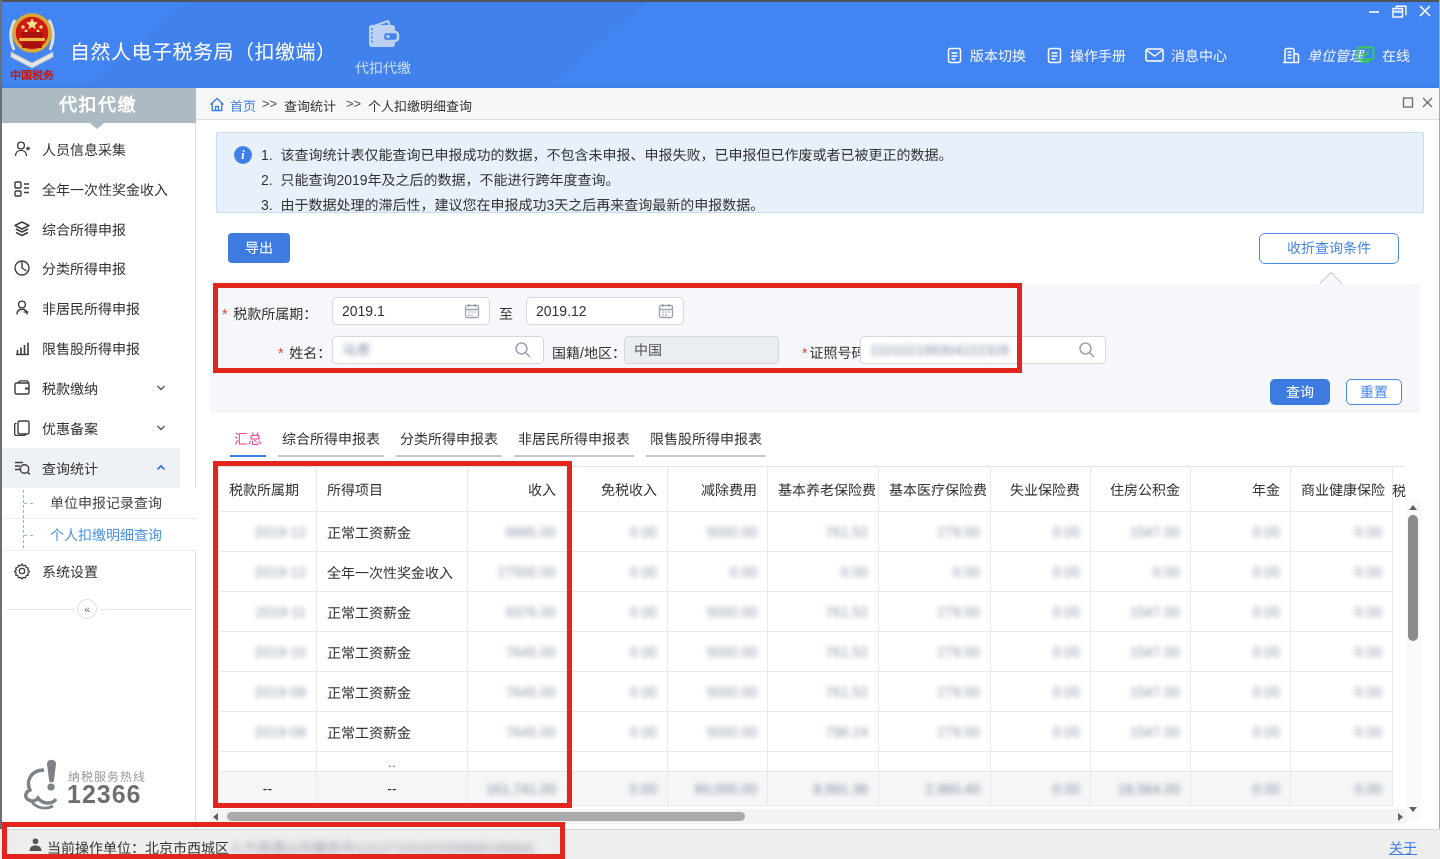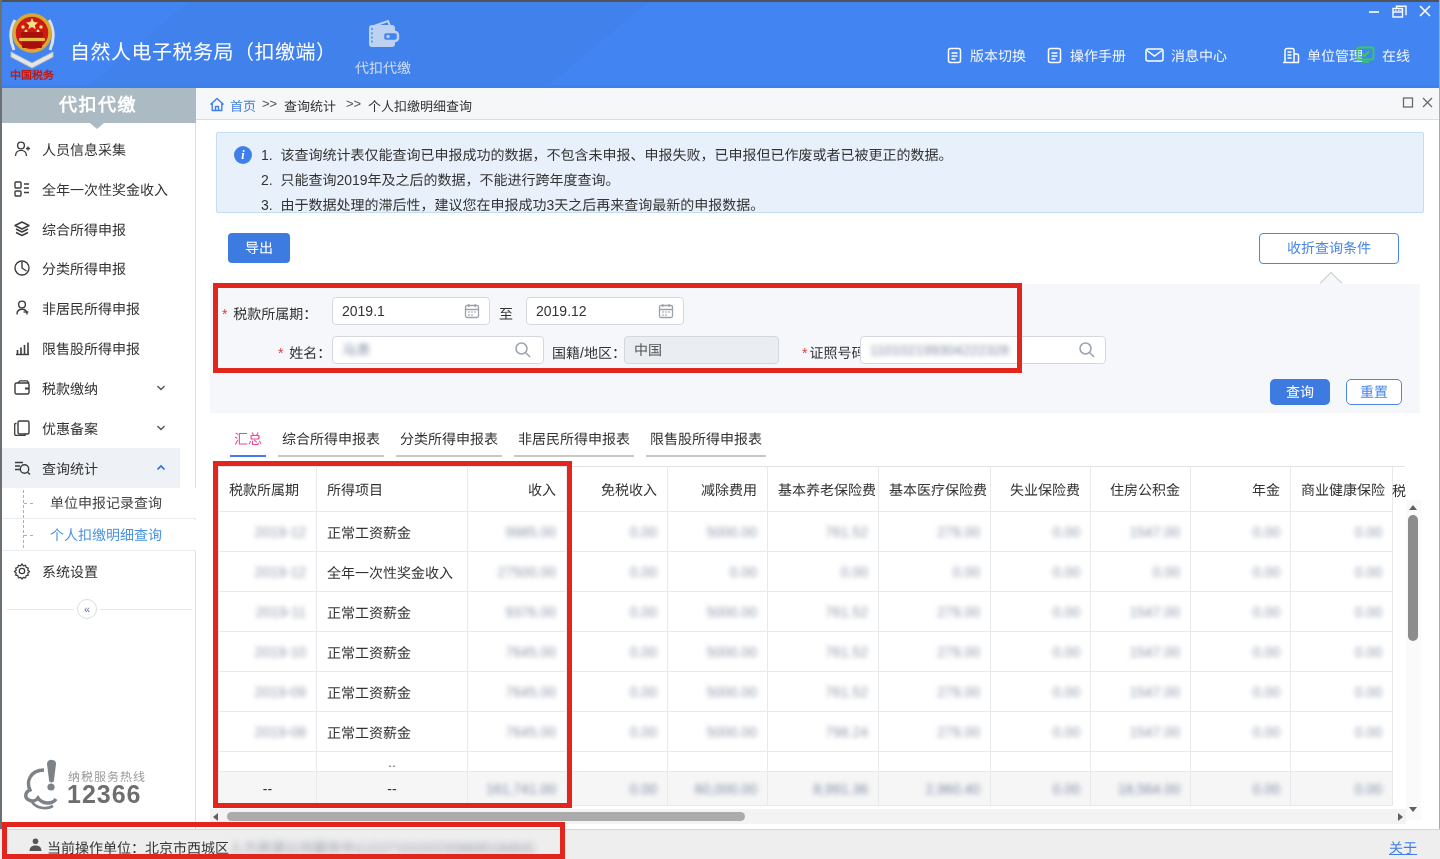--- a/index.html
+++ b/index.html
@@ -48,21 +48,21 @@
 
 #main { left:196px; top:120px; width:1244px; height:709px; background:#fff; }
 
 #info { left:20px; top:12px; width:1208px; height:81px; background:#e8f1fb; border:1px solid #c5dcf3; border-radius:2px; }
 #info .ico { position:absolute; left:17px; top:13px; width:18px; height:18px; border-radius:50%; background:#3f80e8; color:#fff; font-size:12px; font-weight:bold; text-align:center; line-height:18px; font-style:italic; font-family:"Liberation Serif",serif; }
 #info .ln { position:absolute; left:44px; font-size:14px; color:#333; }
 
 .btn-blue { background:#3d7be0; color:#fff; font-size:14px; text-align:center; border-radius:4px; }
 .btn-ghost { background:#fff; color:#4a86e8; font-size:14px; text-align:center; border:1px solid #4a86e8; border-radius:4px; }
 #btn-export { left:32px; top:113px; width:62px; height:30px; line-height:30px; }
-#btn-fold { left:1063px; top:113px; width:140px; height:31px; line-height:29px; }
+#btn-fold { left:1063px; top:113px; width:140px; height:31px; line-height:29px;border-radius:6px; }
 #caret { left:1127px; top:155px; width:16px; height:16px; background:#f5f7fa; border-top:1px solid #c9ccd1; border-left:1px solid #c9ccd1; transform:rotate(45deg); z-index:2; }
 
 #fpanel { left:14px; top:164px; width:1210px; height:129px; background:#f5f7fa; }
 .flabel { font-size:14px; color:#333; position:absolute; }
 .star { color:#e23a36; margin-right:2px; }
 .finput { position:absolute; background:#fff; border:1px solid #d4d8de; border-radius:4px; height:28px; font-size:14px; color:#333; line-height:26px; padding-left:9px; }
 .finput.dis { background:#eaedf1; color:#555; }
 .fic { position:absolute; }
 
 #btn-query { left:1074px; top:259px; width:60px; height:26px; line-height:26px; border-radius:5px; }
@@ -150,21 +150,21 @@
       </svg>
     <span>操作手册</span>
     </div>
   <div class="abs hmenu" style="left:1145px;">
     <svg width="19" height="16" viewBox="0 0 19 16">
         <rect x="1" y="2" width="17" height="12" rx="2" fill="none" stroke="#fff" stroke-width="1.5"></rect>
         <path d="M2 3.5 L9.5 9 L17 3.5" fill="none" stroke="#fff" stroke-width="1.5"></path>
       </svg>
     <span>消息中心</span>
     </div>
-  <div class="abs hmenu" style="left:1282px;">
+  <div class="abs hmenu" style="left:1282px;font-style:italic;">
     <svg width="18" height="17" viewBox="0 0 18 17">
         <path d="M3 15.5 V3.5 a2 2 0 0 1 2-2 h5 a2 2 0 0 1 2 2 V15.5" fill="none" stroke="#fff" stroke-width="1.5"></path>
         <path d="M12 7 h3 a1.5 1.5 0 0 1 1.5 1.5 V15.5" fill="none" stroke="#fff" stroke-width="1.5"></path>
         <path d="M1 15.5 h16" stroke="#fff" stroke-width="1.5"></path>
         <path d="M5.5 5h4M5.5 8h4M5.5 11h4" stroke="#fff" stroke-width="1.3"></path>
       </svg>
     <span>单位管理</span>
     </div>
   <div class="abs hmenu" style="left:1356px;">
     <svg width="19" height="18" viewBox="0 0 19 18">

